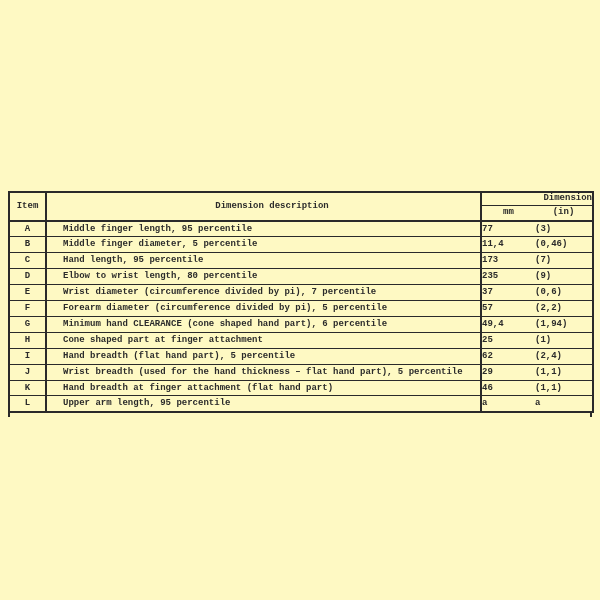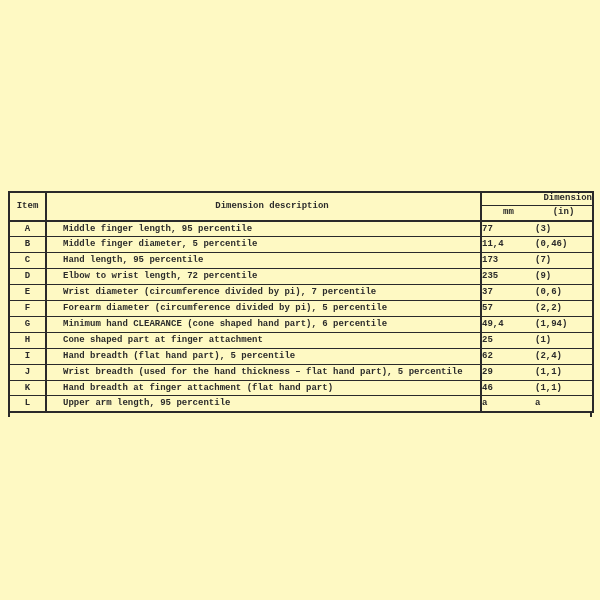--- a/index.html
+++ b/index.html
@@ -118,21 +118,21 @@
           <td class="td-in">(0,46)</td>
         </tr>
         <tr>
           <td class="td-item">C</td>
           <td class="td-desc">Hand length, 95 percentile</td>
           <td class="td-mm">173</td>
           <td class="td-in">(7)</td>
         </tr>
         <tr>
           <td class="td-item">D</td>
-          <td class="td-desc">Elbow to wrist length, 72 percentile</td>
+          <td class="td-desc">Elbow to wrist length, 80 percentile</td>
           <td class="td-mm">235</td>
           <td class="td-in">(9)</td>
         </tr>
         <tr>
           <td class="td-item">E</td>
           <td class="td-desc">Wrist diameter (circumference divided by pi), 7 percentile</td>
           <td class="td-mm">37</td>
           <td class="td-in">(0,6)</td>
         </tr>
         <tr>

